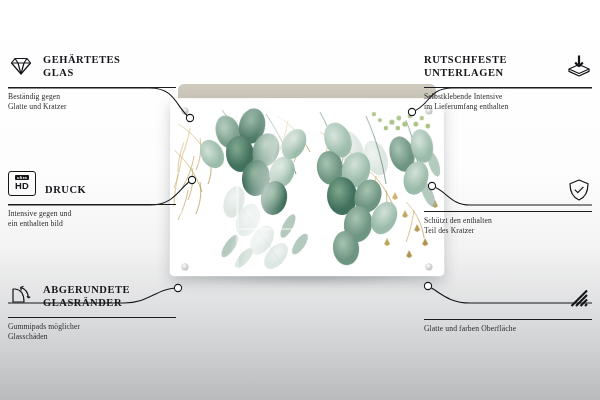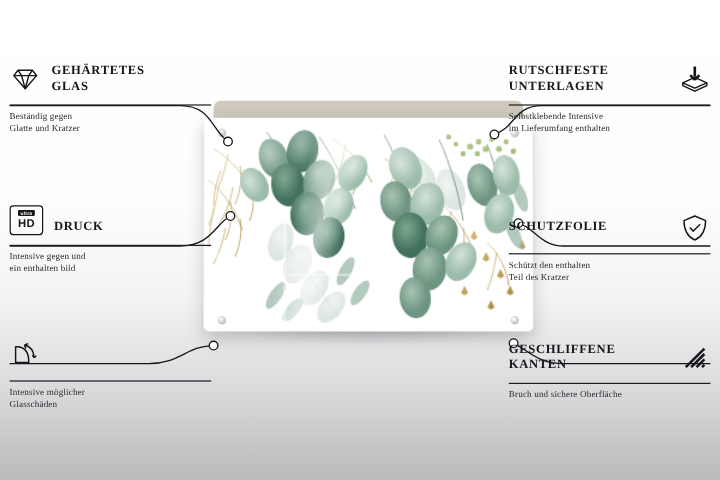--- a/index.html
+++ b/index.html
@@ -255,23 +255,24 @@
       <span class="icon">
         <svg viewBox="0 0 26 26">
             <g fill="none" stroke="#141519" stroke-width="1.2" stroke-linejoin="round">
           <path d="M5 6 L5 19 L16 19 C16 11 13 6.5 7 6 Z"></path>
           <path d="M12.5 4.5 C17 5.5 20 9.5 20.5 15" stroke-dasharray="0"></path>
           <path d="M12.5 4.5 L15.5 3.4 M12.5 4.5 L13.4 7.4"></path>
           <path d="M20.5 15 L19 13 M20.5 15 L22.2 13.6"></path>
         </g>
           </svg>
       </span>
-    </div>
-    <div class="rule"></div>
-    <div class="desc"><span>Intensive möglicher</span><br><span>Glasschäden</span></div>
+      <span class="title"><span>ABGERUNDETE</span><br><span>GLASRÄNDER</span></span>
+    </div>
+    <div class="rule"></div>
+    <div class="desc"><span>Gummipads möglicher</span><br><span>Glasschäden</span></div>
   </div>
 
   <div class="callout right" style="top:48px;">
     <div class="head">
       <span class="icon">
         <svg viewBox="0 0 26 26">
             <g fill="none" stroke="#141519" stroke-width="1.2" stroke-linejoin="round">
           <path d="M13 2.5 L13 11 M13 13.5 L9.2 9.6 M13 13.5 L16.8 9.6" stroke-width="2.2"></path>
           <path d="M13 11.5 L23 16 L13 20.5 L3 16 Z"></path>
           <path d="M3 16 L3 18.4 L13 23 L23 18.4 L23 16"></path>
@@ -287,37 +288,35 @@
   <div class="callout right" style="top:172px;">
     <div class="head">
       <span class="icon">
         <svg viewBox="0 0 26 26">
             <g fill="none" stroke="#141519" stroke-width="1.2" stroke-linejoin="round">
           <path d="M13 3 L22 6.8 C22 15 18.6 20.6 13 23 C7.4 20.6 4 15 4 6.8 Z"></path>
           <path d="M8.8 12.6 L11.8 15.6 L17.4 9.8"></path>
         </g>
           </svg>
       </span>
-      <span class="title"><span>SCHUTZFOLIE</span></span>
     </div>
     <div class="rule"></div>
     <div class="desc"><span>Schützt den enthalten</span><br><span>Teil des Kratzer</span></div>
   </div>
 
   <div class="callout right" style="top:280px;">
     <div class="head">
       <span class="icon">
         <svg viewBox="0 0 26 26">
             <g stroke="#141519" stroke-width="2.1" stroke-linecap="butt">
           <path d="M5.5 21 L21 5.5"></path>
           <path d="M10 21 L21 10"></path>
           <path d="M14.5 21 L21 14.5"></path>
           <path d="M19 21 L21 19"></path>
         </g>
           </svg>
       </span>
-      <span class="title"><span>GESCHLIFFENE</span><br><span>KANTEN</span></span>
-    </div>
-    <div class="rule"></div>
-    <div class="desc"><span>Bruch und sichere Oberfläche</span></div>
+    </div>
+    <div class="rule"></div>
+    <div class="desc"><span>Glatte und farben Oberfläche</span></div>
   </div>
 
 </div>
 
 </body></html>

